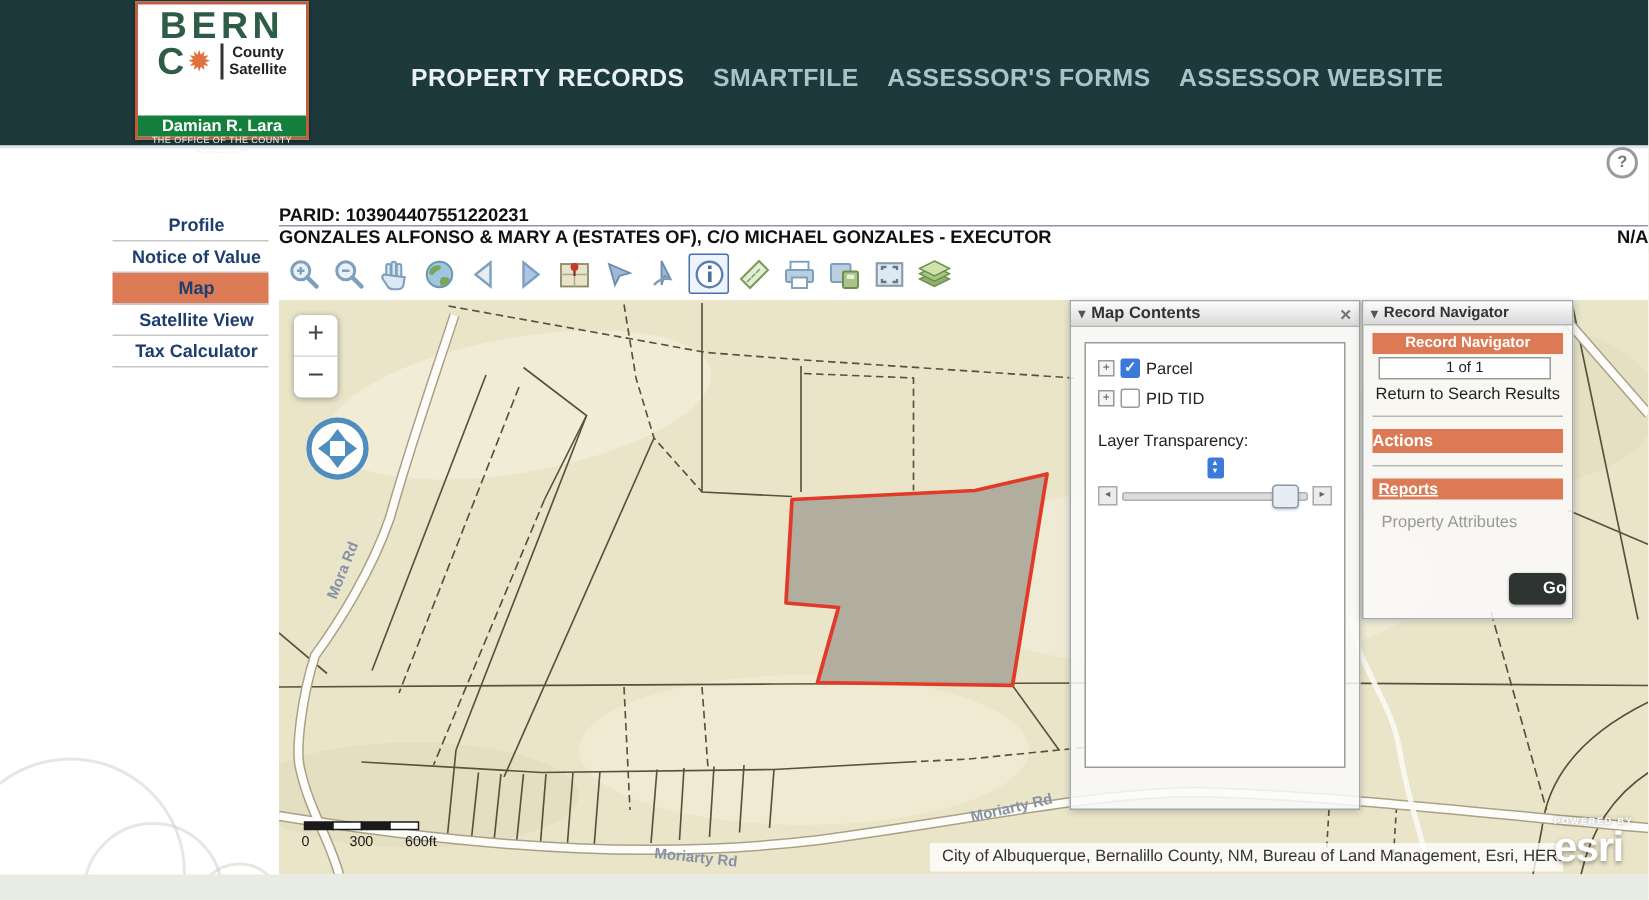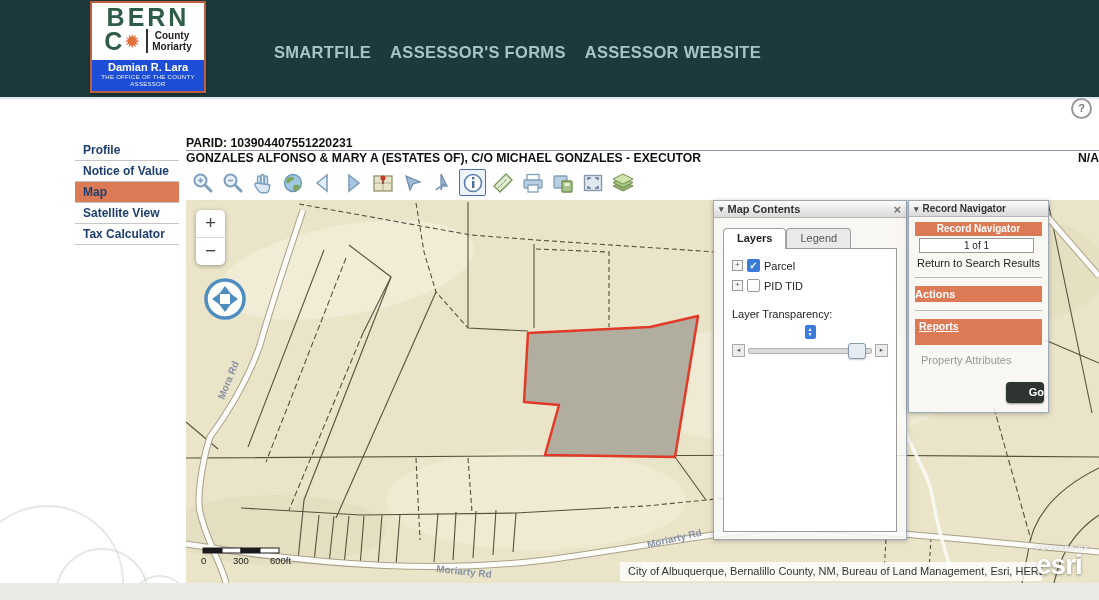--- a/index.html
+++ b/index.html
@@ -11,33 +11,33 @@
   .content-sep{position:absolute;left:0;top:97px;width:1099px;height:2px;background:#dfe8ea;}
   .logo{position:absolute;left:90px;top:1px;width:112px;height:88px;background:#fff;
         border:2px solid #bf5f3e;box-shadow:0 1px 3px rgba(0,0,0,.4);}
   .logo-top{padding-top:3px;text-align:center;}
   .logo-bern{display:block;color:#2e5d47;font-weight:800;font-size:25px;line-height:22px;letter-spacing:3px;}
   .logo-row2{display:flex;align-items:center;justify-content:center;margin-top:1px;}
   .logo-c{color:#2e5d47;font-weight:800;font-size:25px;line-height:22px;}
   .logo-zia{color:#e2703d;font-size:19px;line-height:19px;margin:0 2px;}
   .logo-div{width:2px;height:24px;background:#333;margin:0 4px;}
   .logo-county{font-size:10px;line-height:11px;color:#222;text-align:center;font-weight:bold;}
-  .logo-band{position:absolute;left:0;right:0;bottom:0;height:31px;background:#1d4ed8;text-align:center;color:#fff;}
+  .logo-band{position:absolute;left:0;right:0;bottom:0;height:14px;background:#15803d;text-align:center;color:#fff;}
   .logo-name{font-size:11px;font-weight:bold;line-height:14px;}
   .logo-tag{font-size:6px;letter-spacing:.3px;line-height:7px;color:#eef2ef;}
   .mainnav{position:absolute;left:274px;top:40px;height:24px;display:flex;gap:19px;align-items:center;}
   .mainnav .nav-item{font-weight:bold;font-size:16.5px;letter-spacing:.3px;color:#a9c4c9;cursor:pointer;}
   .mainnav .nav-item.active{color:#e9f1f2;}
   .help-btn{position:absolute;left:1071px;top:98px;width:17px;height:17px;border:2px solid #9a9a9a;
             border-radius:50%;color:#777;font-size:11px;font-weight:bold;text-align:center;line-height:17px;}
 
   
   .sidebar{position:absolute;left:75px;top:140px;width:104px;}
   .side-item{height:20px;line-height:20px;font-size:12px;font-weight:bold;color:#1d3e6e;
-             border-bottom:1px solid #c6c6c6;padding-left:8px;cursor:pointer;}
+             border-bottom:1px solid #c6c6c6;padding-left:8px;cursor:pointer;text-align:center;}
   .side-item.active{background:#dc7a56;}
 
   
   .rec-head{position:absolute;left:186px;top:137px;width:913px;}
   .rec-line1{font-size:12.2px;font-weight:bold;color:#101010;line-height:12px;
              border-bottom:1px solid #8f95a5;padding-bottom:1px;}
   .rec-line2{display:flex;font-size:12.2px;font-weight:bold;color:#101010;line-height:13px;
              border-bottom:1px solid #8f95a5;padding-bottom:1px;margin-top:1px;}
   .rec-na{margin-left:auto;}
 
@@ -97,21 +97,21 @@
   .rn .panel-header{font-size:10px;height:15px;}
   .rn-body{position:relative;height:188px;padding:4px 4px 0 4px;}
   .rn-banner{background:#dc7a56;height:14px;margin:1px 2px 0 2px;color:#fff;font-size:10px;font-weight:bold;
              text-align:center;line-height:14px;}
   .rn-input{margin:2px 10px 0 6px;height:13px;border:1px solid #999;background:#fff;font-size:10px;
             color:#222;text-align:center;line-height:13px;}
   .rn-link{text-align:center;font-size:11px;color:#222;margin-top:4px;cursor:pointer;}
   .rn-hr{border:none;border-top:1px solid #b9b9b9;margin:8px 2px;}
   .rn-actions{background:#dc7a56;height:16px;margin:0 2px;color:#fff;font-size:11px;font-weight:bold;
               line-height:16px;padding-left:0;cursor:pointer;}
-  .rn-reports{background:#dc7a56;height:26px;margin:0 2px;color:#fff;font-size:10.5px;font-weight:bold;
+  .rn-reports{background:#dc7a56;height:14px;margin:0 2px;color:#fff;font-size:10.5px;font-weight:bold;
               line-height:14px;padding-left:4px;cursor:pointer;text-decoration:underline;}
   .rn-attr{color:#999;font-size:11px;margin:9px 0 0 8px;cursor:pointer;}
   .rn-go{position:absolute;right:4px;bottom:6px;width:38px;height:21px;background:#2e3431;color:#fff;
          font-size:11px;font-weight:bold;text-align:right;line-height:21px;border-radius:4px;
          box-shadow:0 1px 2px rgba(0,0,0,.4);cursor:pointer;}
 
   
   .bottom-strip{position:absolute;left:0;top:583px;width:1099px;height:17px;background:#e9ece4;}
   .decor{position:absolute;border:2px solid rgba(195,203,192,.45);border-radius:50%;}
 </style>
@@ -120,37 +120,38 @@
 
 <div class="stage">
 
   <div class="decor" style="left:-30px;top:505px;width:150px;height:150px;"></div>
   <div class="decor" style="left:55px;top:548px;width:90px;height:90px;"></div>
   <div class="decor" style="left:130px;top:575px;width:55px;height:55px;"></div>
   <div class="bottom-strip"></div>
 
   <div class="topbar">
     <div class="mainnav">
+      <span class="nav-item active">PROPERTY RECORDS</span>
       <span class="nav-item">SMARTFILE</span>
       <span class="nav-item">ASSESSOR'S FORMS</span>
       <span class="nav-item">ASSESSOR WEBSITE</span>
     </div>
   </div>
   <div class="content-sep"></div>
 
   <div class="logo">
     <div class="logo-top">
       <span class="logo-bern">BERN</span>
       <div class="logo-row2">
         <span class="logo-c">C</span>
         <span class="logo-zia">✹</span>
         <span class="logo-div"></span>
         <span class="logo-county">
           <span>County</span><br>
-          <span>Moriarty</span>
+          <span>Satellite</span>
         </span>
       </div>
     </div>
     <div class="logo-band">
       <div class="logo-name">Damian R. Lara</div>
       <div class="logo-tag">THE OFFICE OF THE COUNTY ASSESSOR</div>
     </div>
   </div>
 
   <div class="help-btn">?</div>
@@ -383,24 +384,20 @@
     <div class="esri-brand">esri</div>
   </div>
 
   <div class="panel mc">
     <div class="panel-header">
       <span class="ph-caret">▾</span>
       <span>Map Contents</span>
       <span class="ph-close">×</span>
     </div>
     <div class="mc-body">
-      <div class="tabs">
-        <div class="tab active">Layers</div>
-        <div class="tab">Legend</div>
-      </div>
       <div class="mc-content">
         <div class="layer-row">
           <span class="expander">+</span>
           <span class="cbx on">✓</span>
           <span class="layer-label">Parcel</span>
         </div>
         <div class="layer-row">
           <span class="expander">+</span>
           <span class="cbx off"></span>
           <span class="layer-label">PID TID</span>

